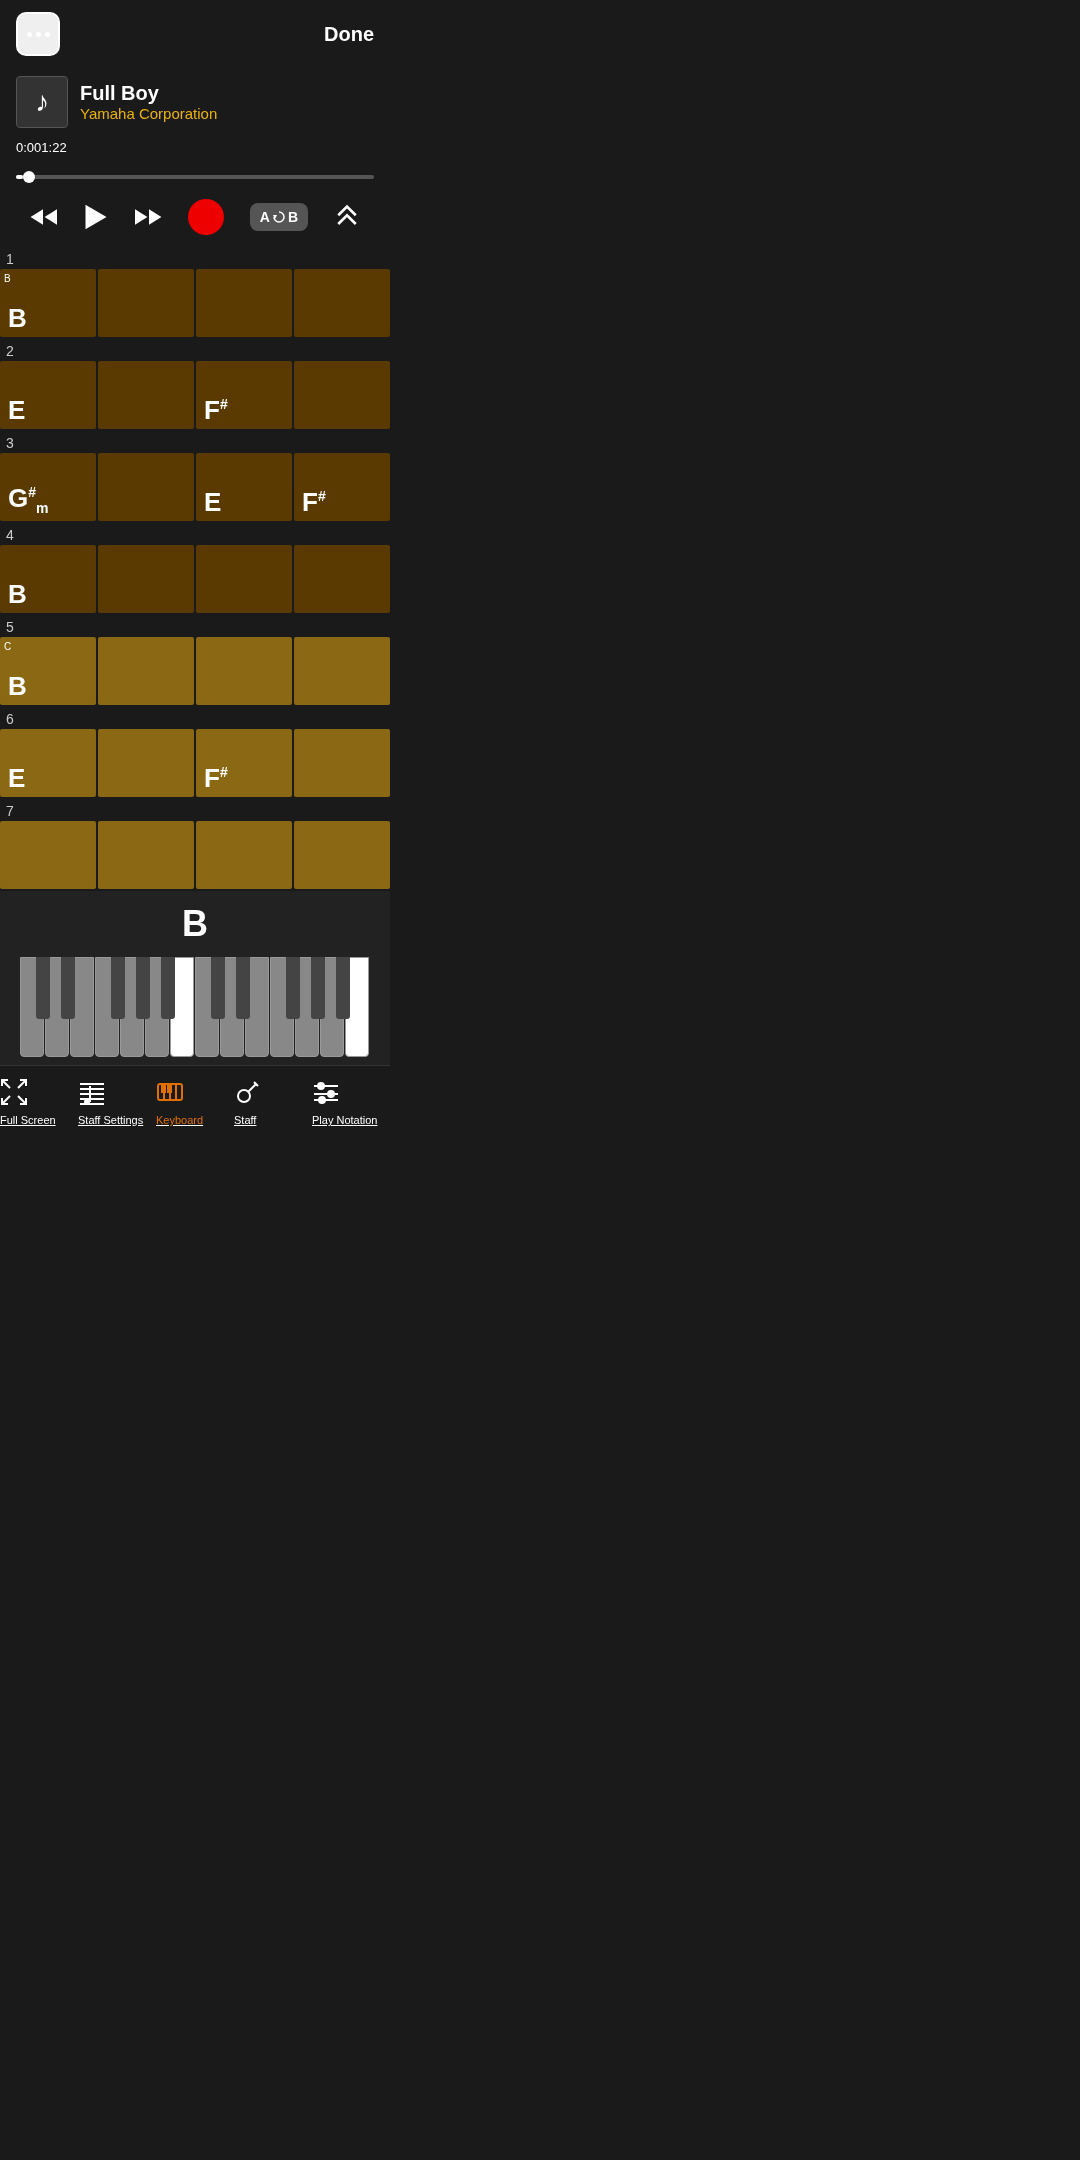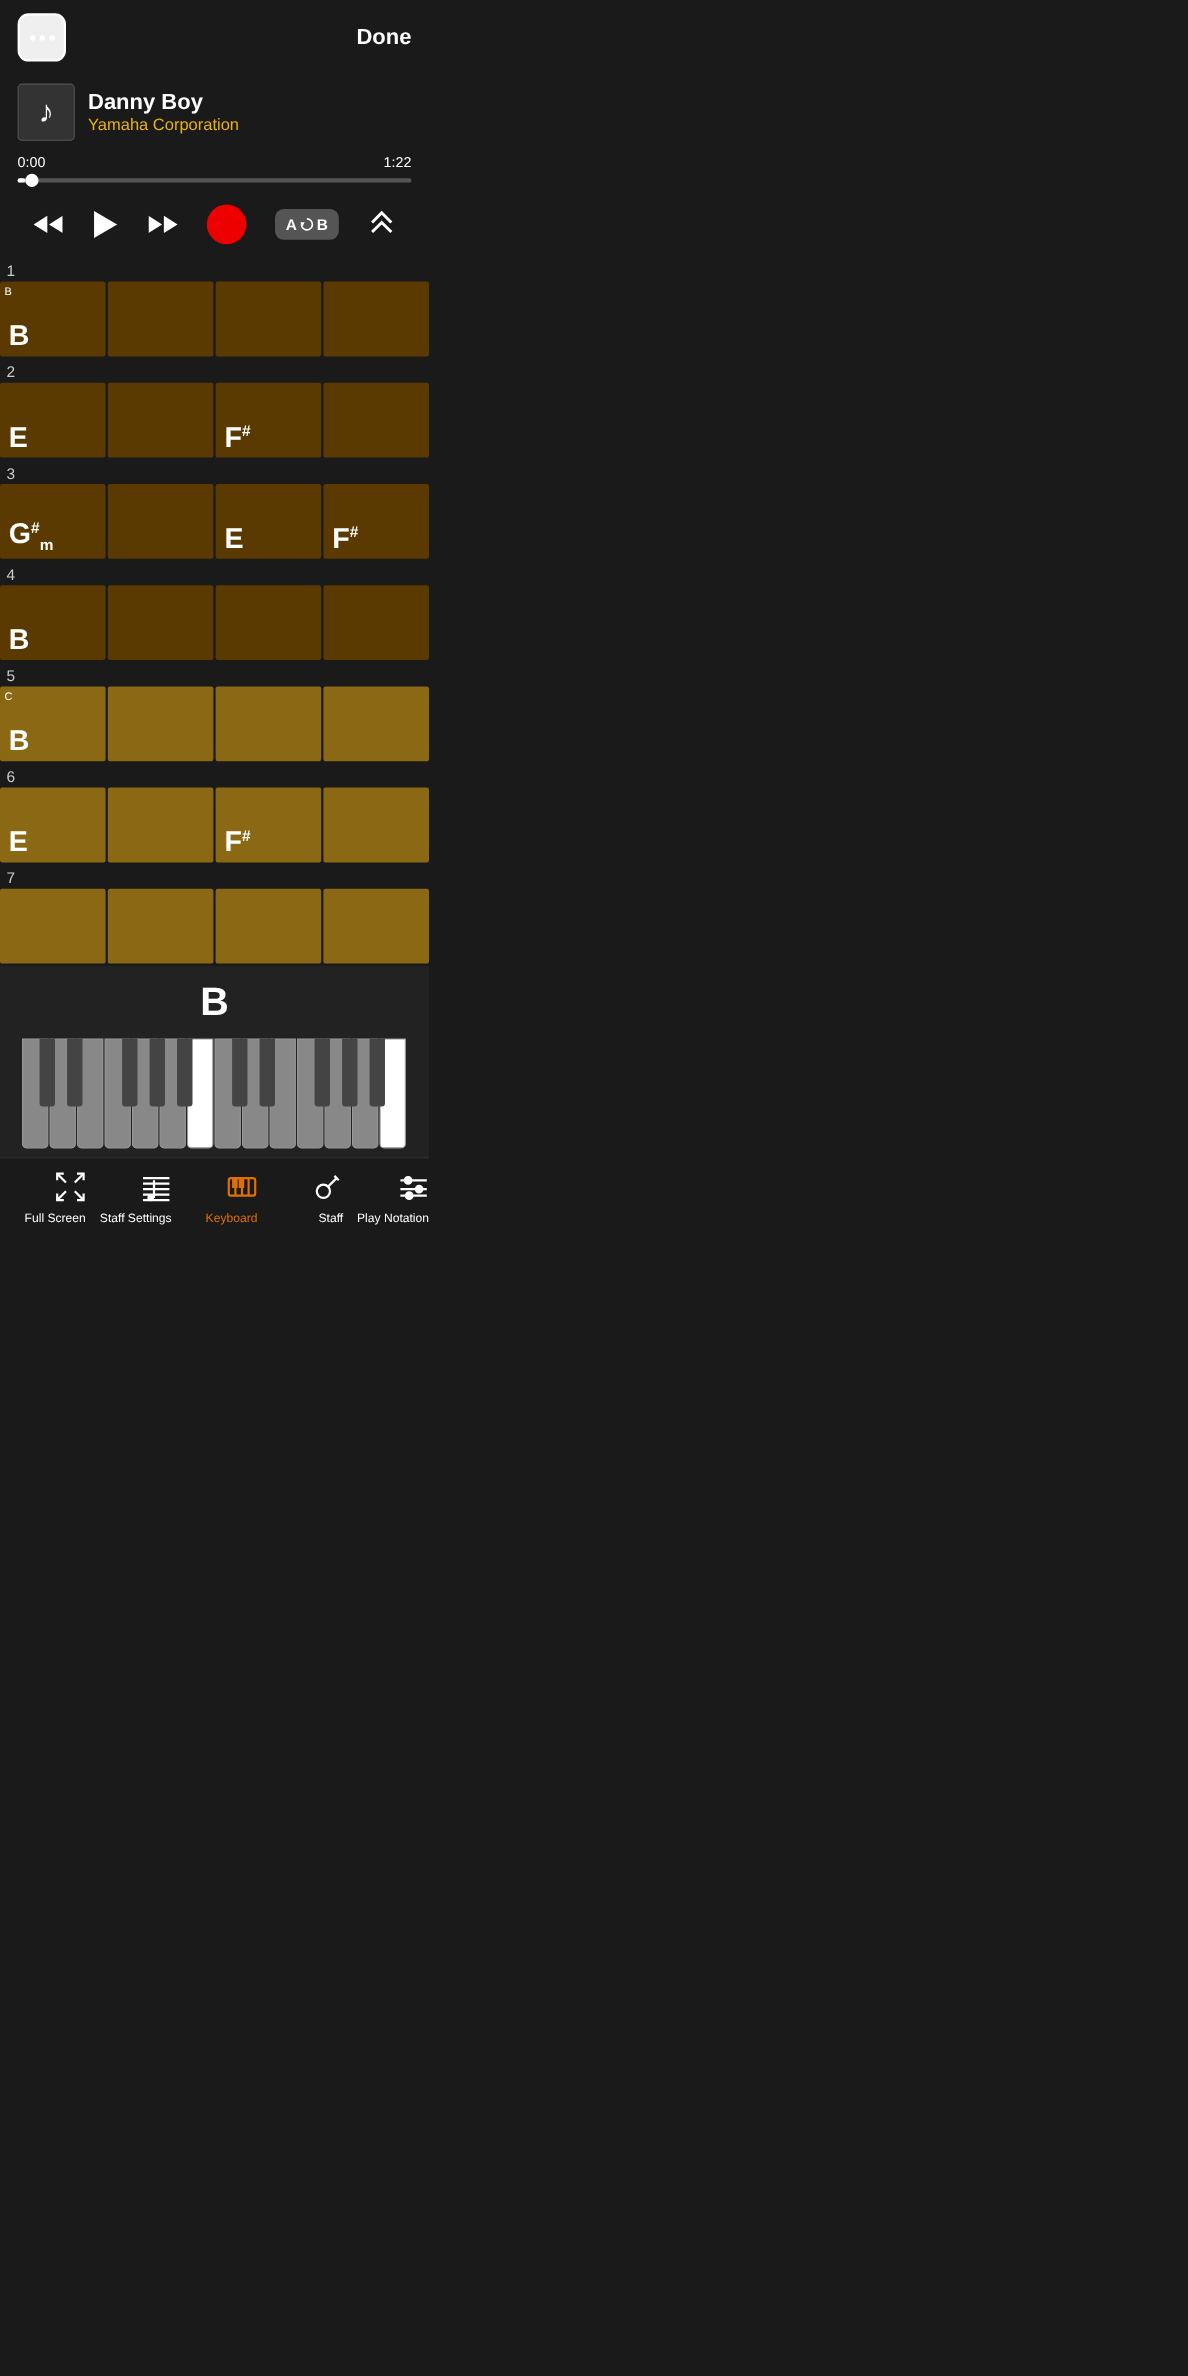--- a/index.html
+++ b/index.html
@@ -72,24 +72,23 @@
     .song-title { font-size: 20px; font-weight: 600; }
     .song-artist { font-size: 15px; color: #eab308; }
 
     
     .progress-area {
       padding: 4px 16px 8px;
       background: #1a1a1a;
     }
     .time-row {
       display: flex;
-      justify-content: space-between;
       font-size: 13px;
       color: #fff;
-      margin-bottom: 7px;
+      margin-bottom: 20px;
     }
     .progress-bar {
       width: 100%;
       height: 4px;
       background: #555;
       border-radius: 2px;
       position: relative;
     }
     .progress-fill {
       width: 2%;
@@ -250,24 +249,25 @@
     .bottom-nav {
       display: flex;
       background: #1a1a1a;
       border-top: 1px solid #333;
       padding: 8px 0 16px;
     }
     .nav-item {
       flex: 1;
       display: flex;
       flex-direction: column;
-      align-items: flex-end;
+      align-items: flex-start;
       gap: 4px;
       cursor: pointer;
       padding: 4px 0;
+      text-decoration: underline;
     }
     .nav-label {
       font-size: 11px;
       color: #fff;
       text-align: center;
     }
     .nav-label.active {
       color: #e07000;
     }
 
@@ -289,21 +289,21 @@
       <div class="dot"></div>
     </button>
     <button class="done-btn">Done</button>
   </div>
 
   <div class="song-info">
     <div class="album-art">
       <span class="music-note">♪</span>
     </div>
     <div class="song-details">
-      <div class="song-title">Danny Boy</div>
+      <div class="song-title">Full Boy</div>
       <div class="song-artist">Yamaha Corporation</div>
     </div>
   </div>
 
   <div class="progress-area">
     <div class="time-row">
       <span>0:00</span>
       <span>1:22</span>
     </div>
     <div class="progress-bar">

